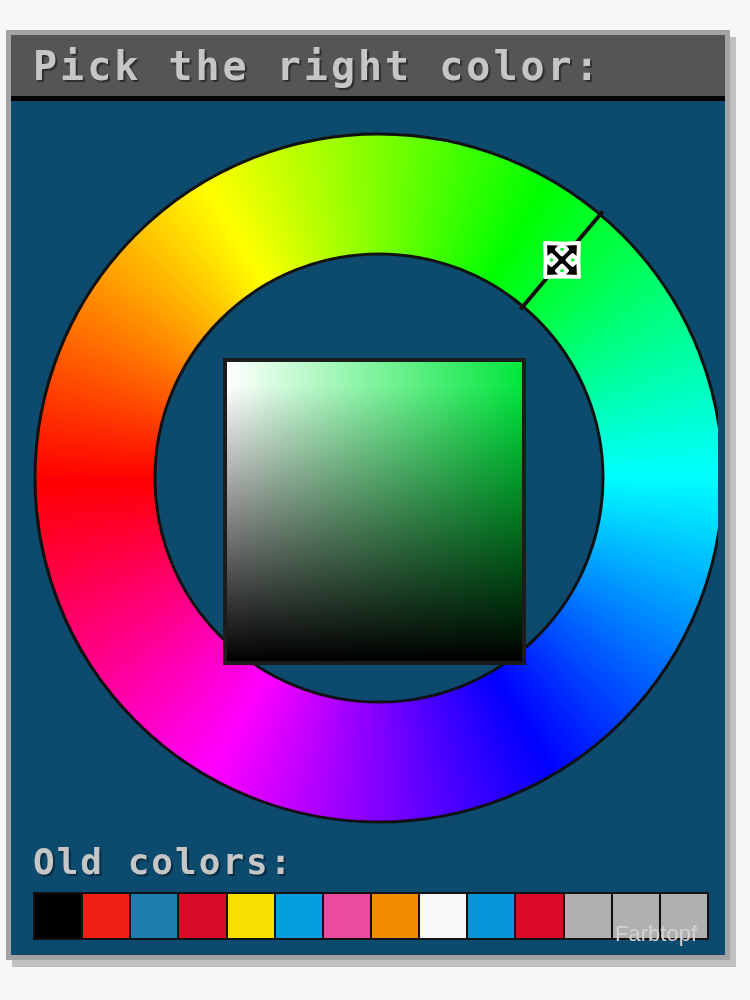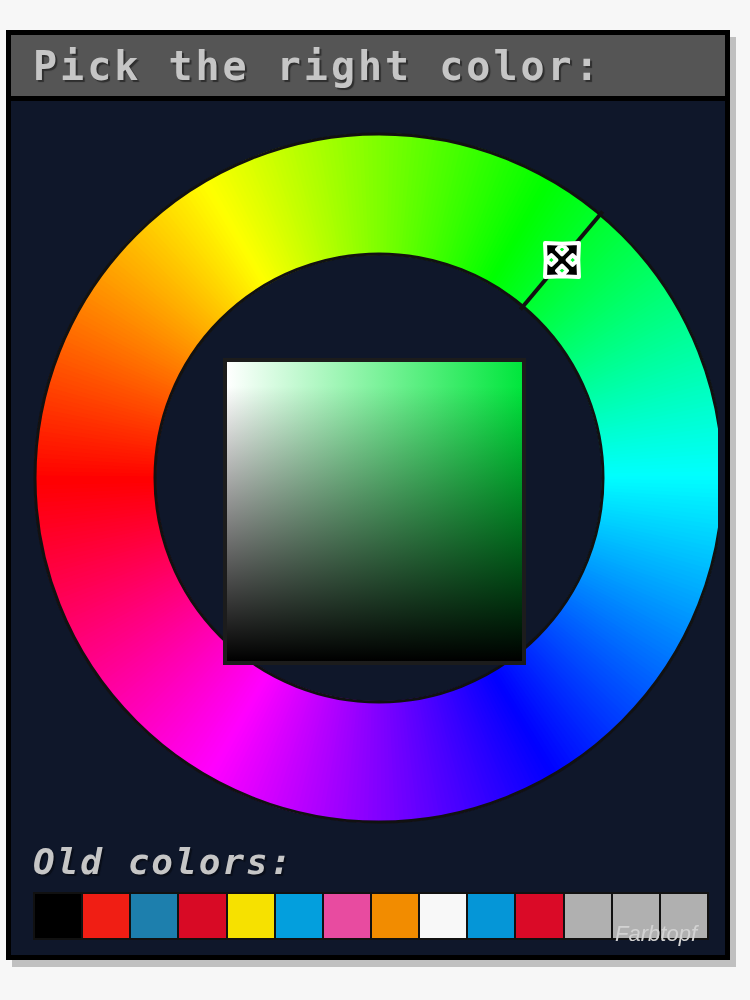--- a/index.html
+++ b/index.html
@@ -17,21 +17,21 @@
   }
 
   
   #app-window {
     position: absolute;
     left: 6px;
     top: 30px;
     width: 724px;
     height: 930px;
     background: #4f4f4f;
-    border: 5px solid #000000;
+    border: 5px solid #a3a3a3;
     box-sizing: border-box;
     box-shadow: 6px 7px 0 0 rgba(0,0,0,0.22);
   }
 
   
   #title-bar {
     position: absolute;
     left: 0;
     top: 0;
     right: 0;
@@ -147,21 +147,21 @@
 </style>
 </head>
 <body style="background: rgb(247, 247, 247);">
 
 <div id="app-window" style="background: rgb(82, 82, 82);">
 
   <div id="title-bar" style="background: rgb(85, 85, 85);">
     <span id="title-text" style="color: rgb(198, 198, 198);">Pick the right color:</span>
   </div>
 
-  <div id="picker-body" style="background: #0f172a; font-style: italic;">
+  <div id="picker-body" style="background: #0c4a6e;">
 
     <div id="hue-wheel-area">
       <svg id="hue-wheel-svg" width="694" height="700" viewBox="0 0 694 700">
         <defs>
           <mask id="ring-mask">
             <rect x="0" y="0" width="694" height="700" fill="black"></rect>
             <circle cx="355" cy="347" r="345" fill="white"></circle>
             <circle cx="355" cy="347" r="223" fill="black"></circle>
           </mask>
         </defs>

